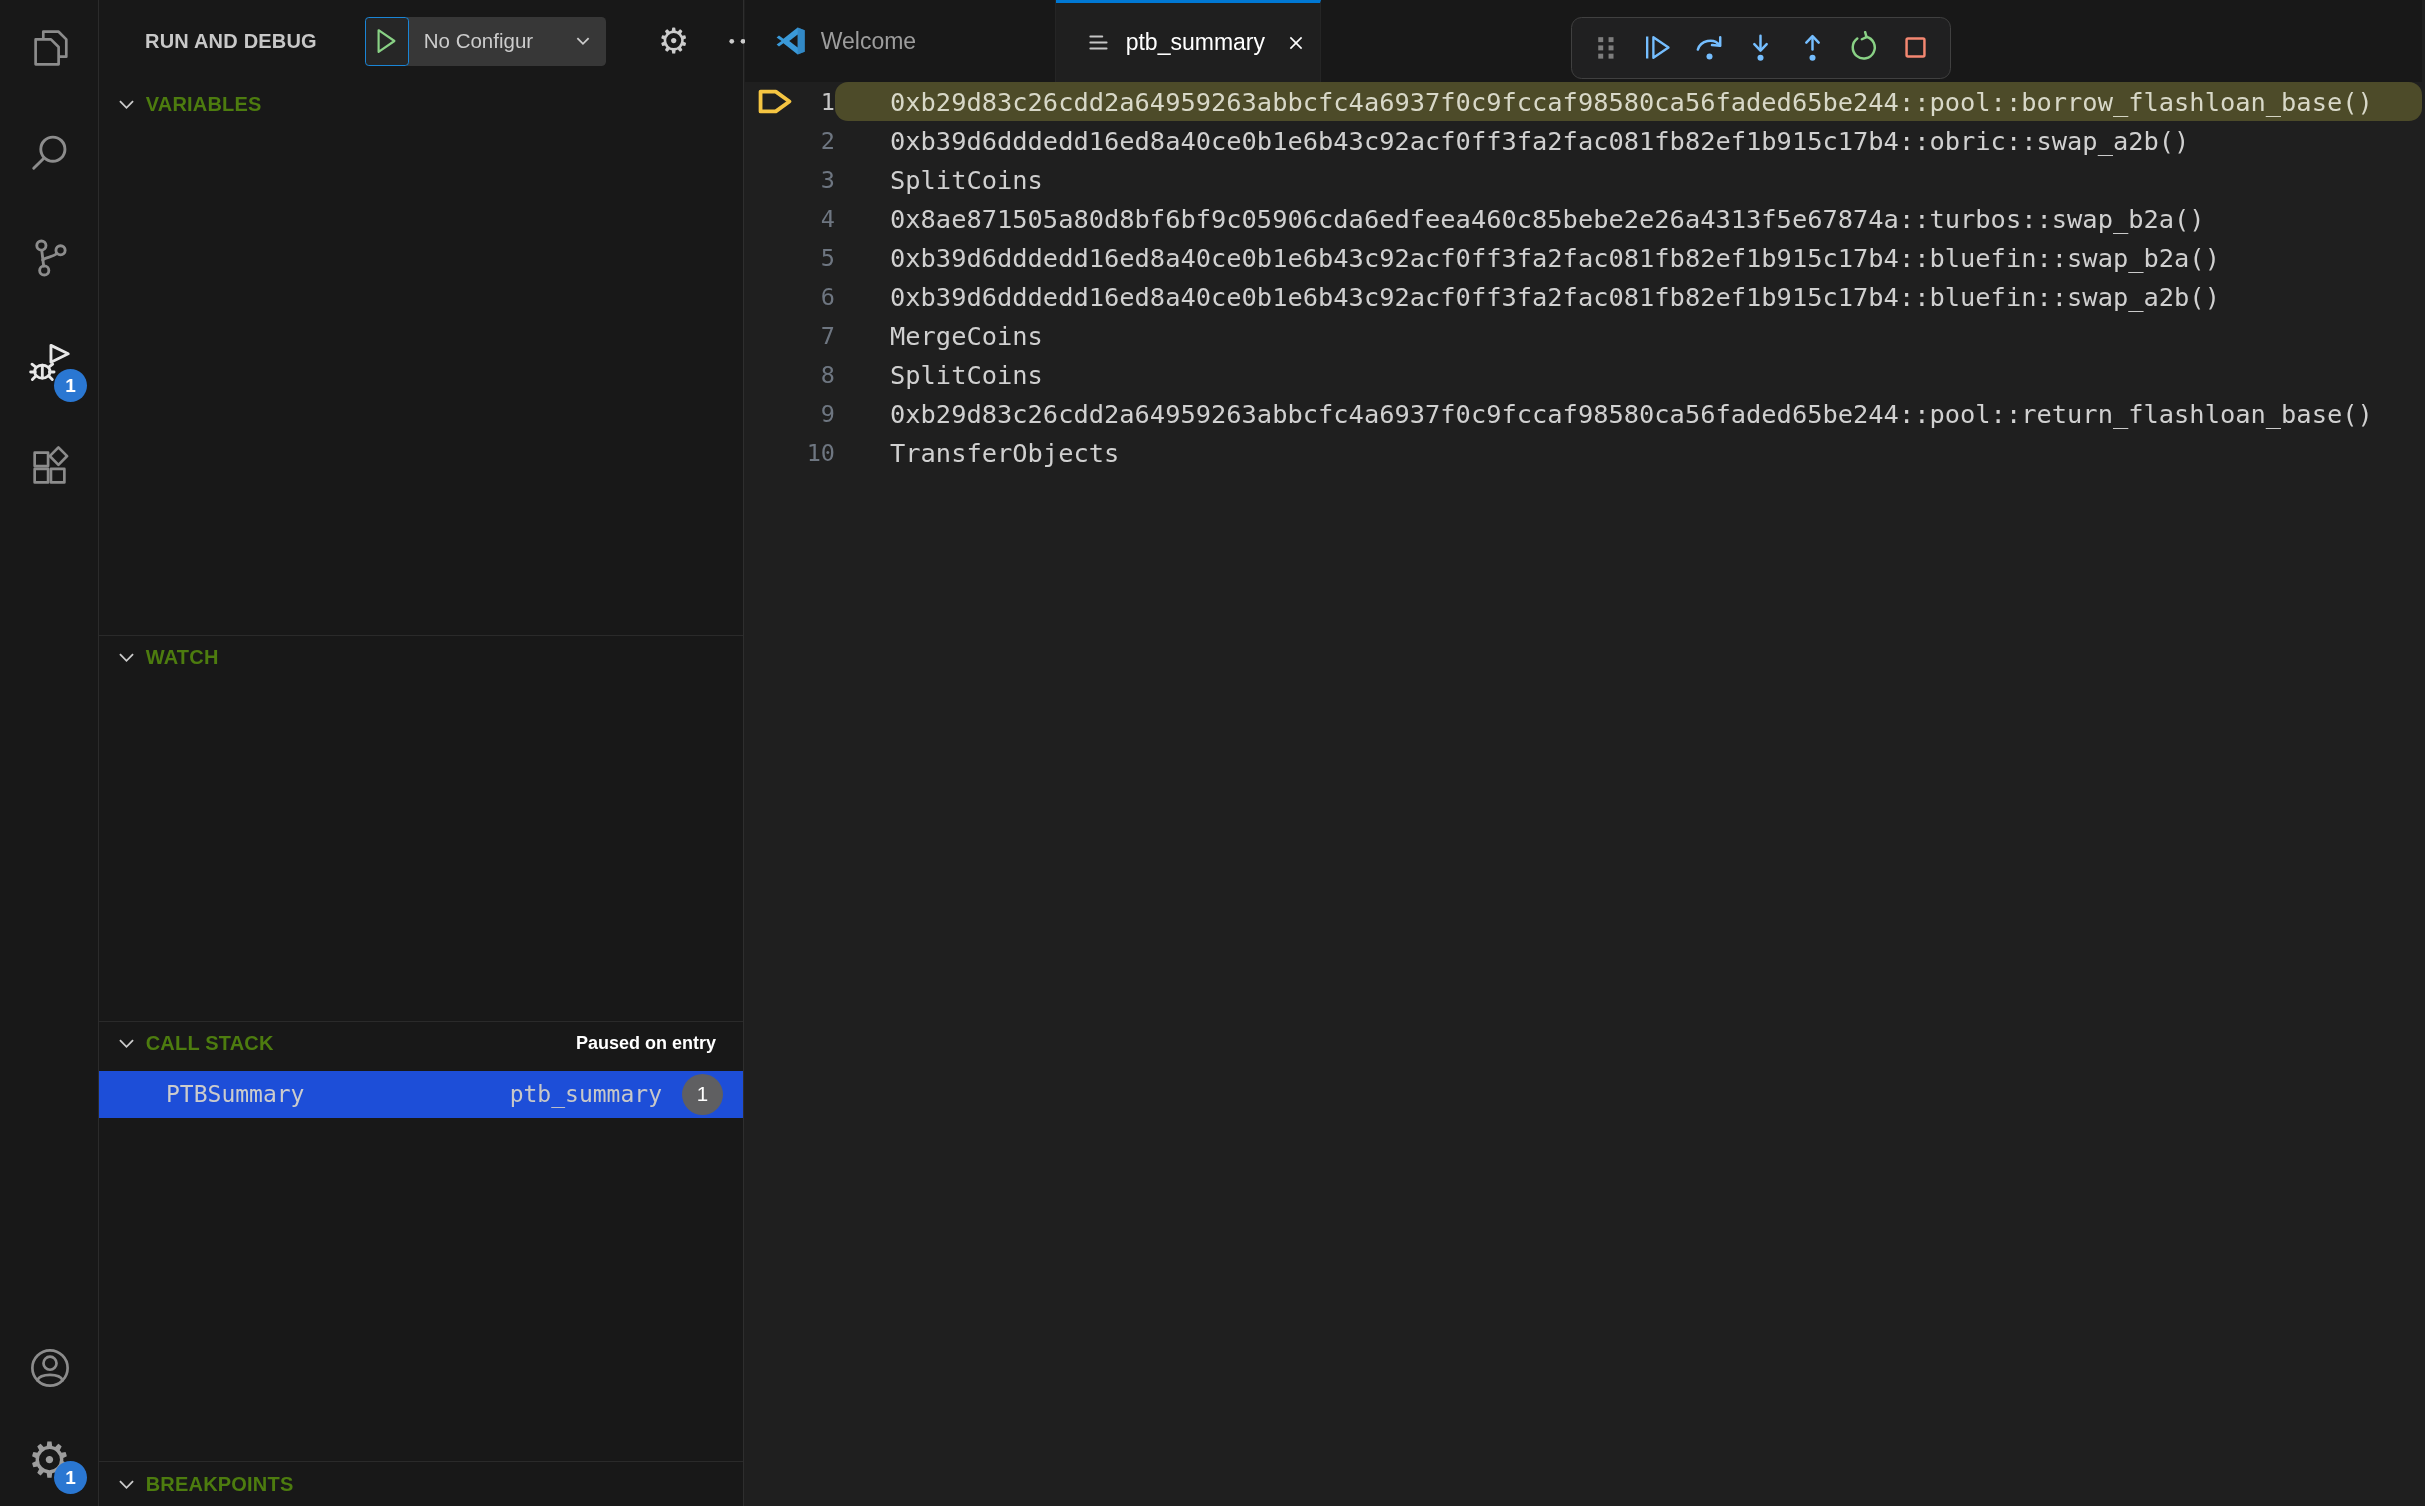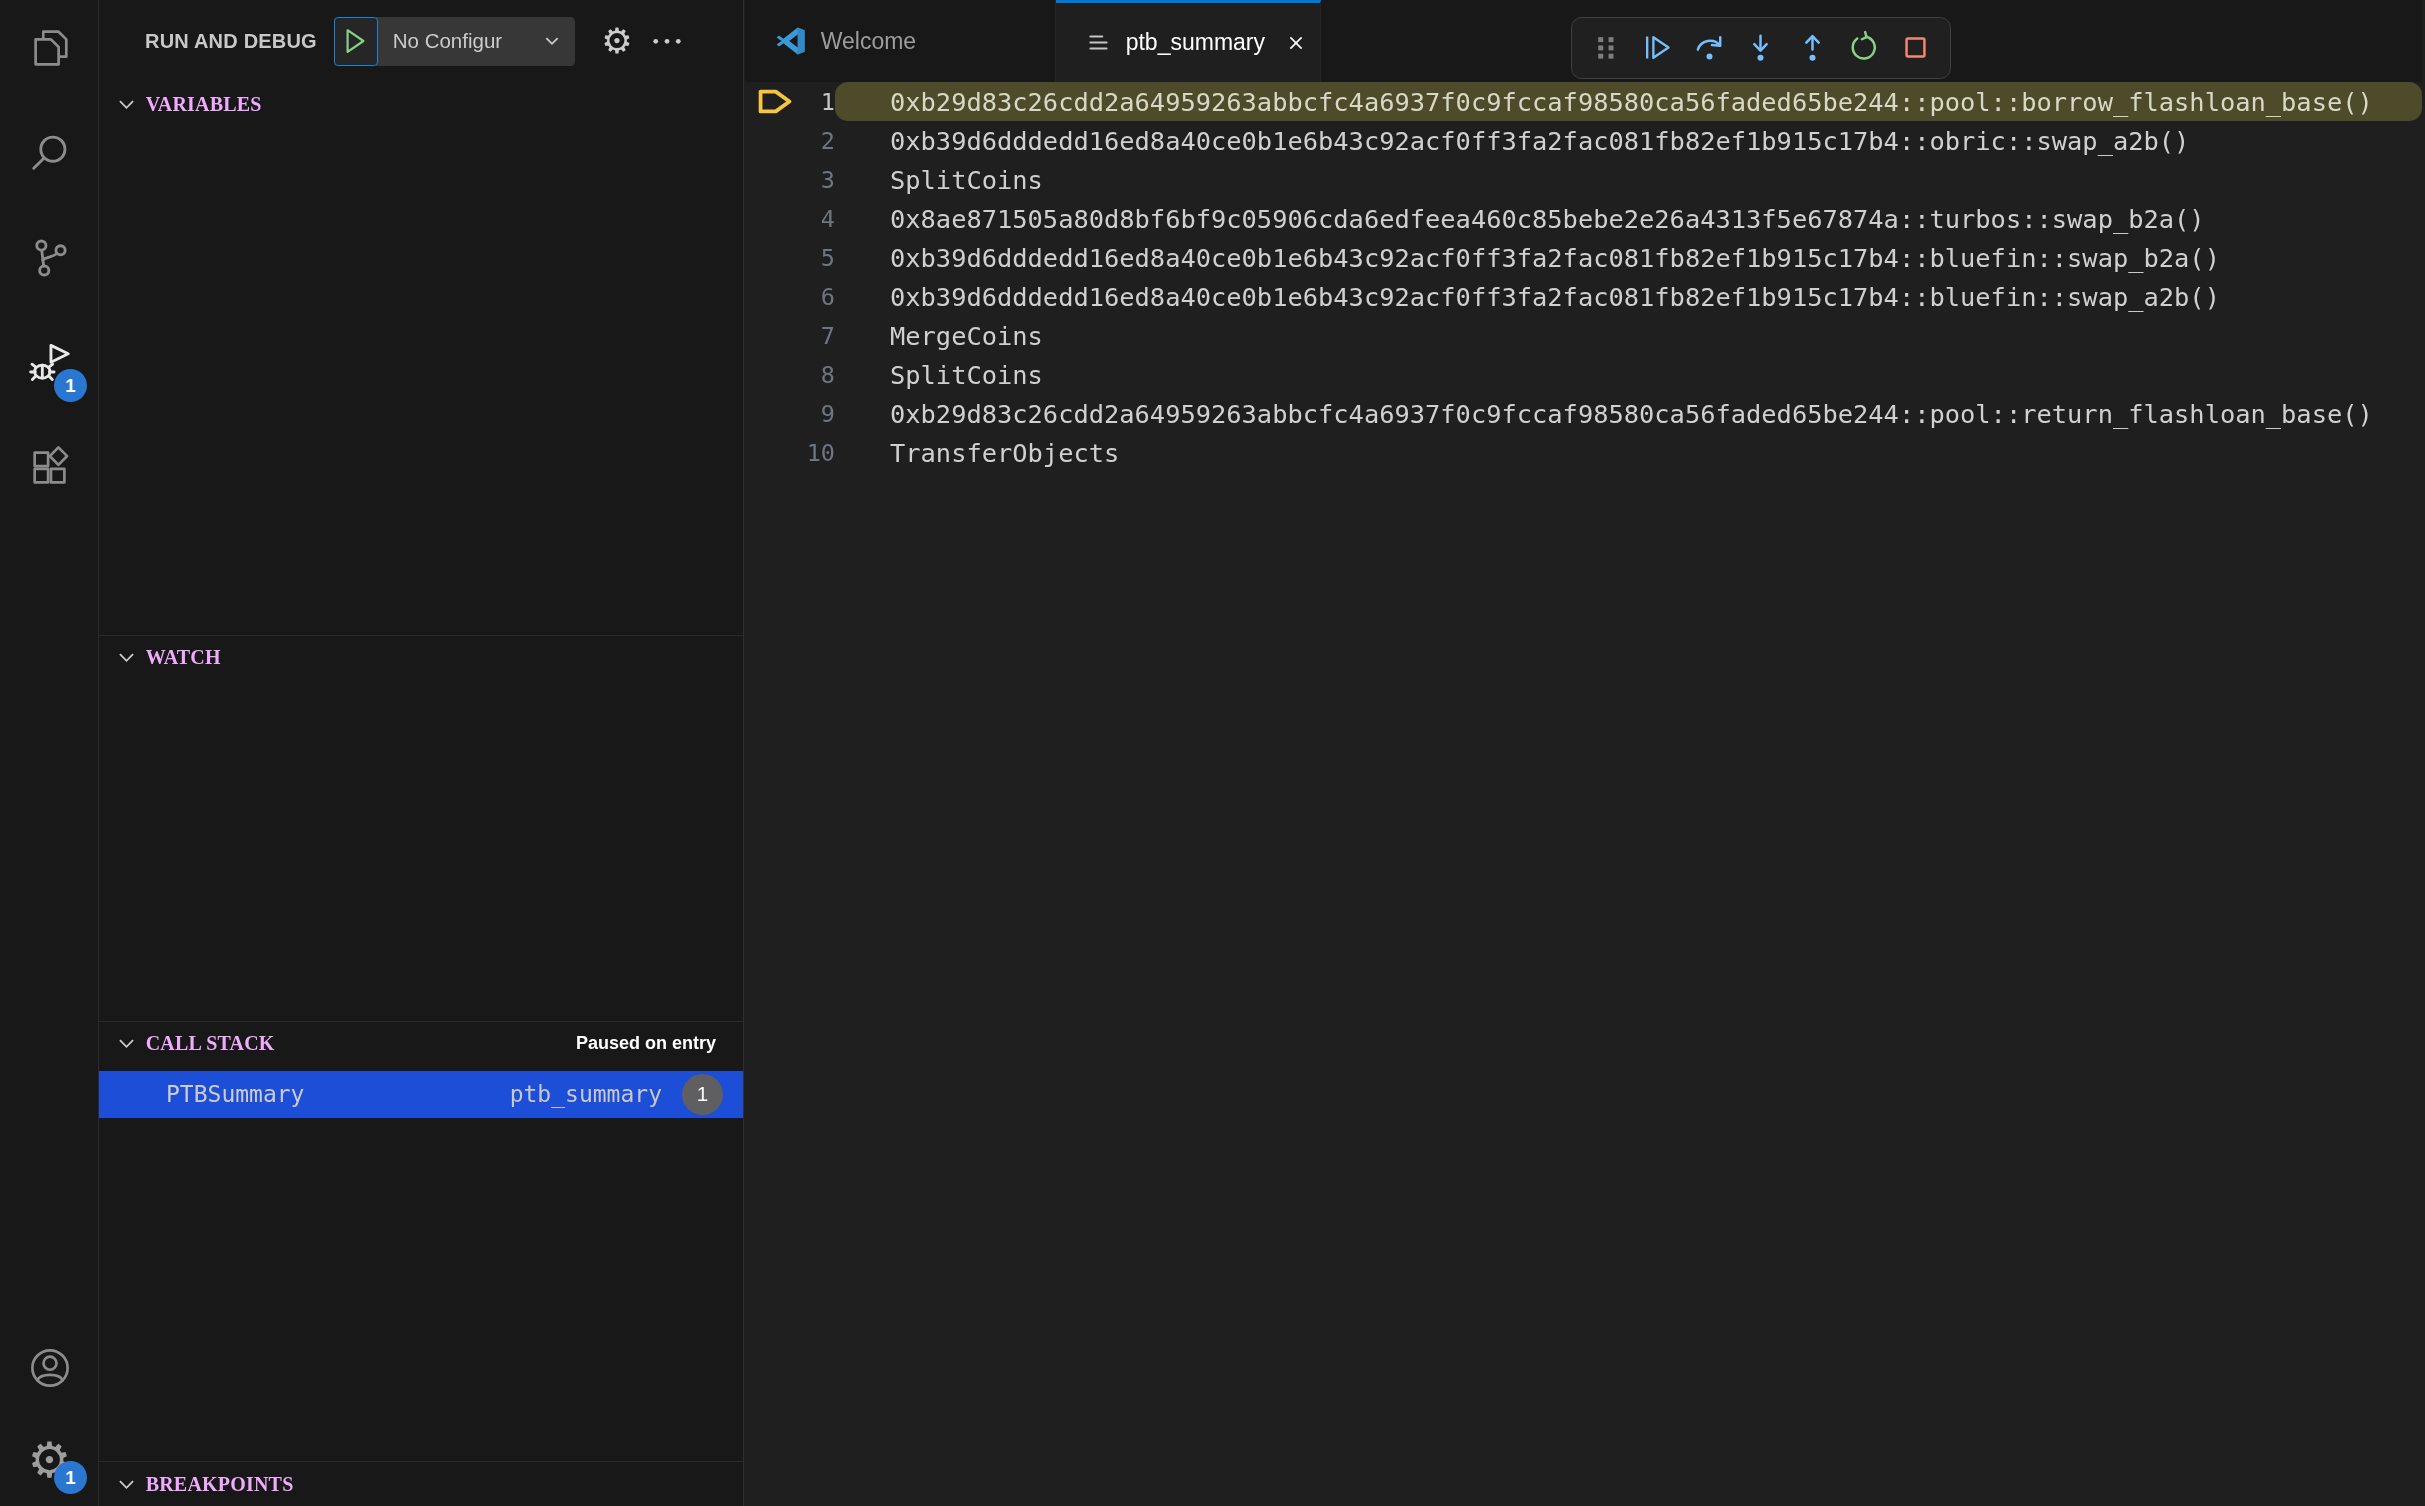--- a/index.html
+++ b/index.html
@@ -37,20 +37,21 @@
   
   .sidebar {
     position:absolute; left:99px; top:0; width:645px; height:1506px;
     background:#181818; border-right:0.8px solid #2e2e2e;
     display:flex; flex-direction:column;
   }
   .sidebar-toolbar {
     height:82px; flex:none;
     display:flex; align-items:center;
     padding-left:46px;
+    gap:31px;
   }
   .sidebar-title { font-size:20px; font-weight:700; color:#c8c8c8; letter-spacing:0.2px; white-space:nowrap; }
   .run-group {
     margin-left:16.7px; height:49px; display:flex; align-items:stretch;
     border-radius:4.6px; overflow:visible;
   }
   .run-play {
     width:44px; background:#262626; border:1.5px solid #1a85d6; border-radius:3.8px;
     display:flex; align-items:center; justify-content:center; cursor:pointer; z-index:1;
   }
@@ -65,21 +66,21 @@
   .icon-btn { margin-left:21px; display:flex; align-items:center; justify-content:center; cursor:pointer; width:42px; height:42px; }
   .gear-glyph { font-family:"DejaVu Sans", sans-serif; font-size:32px; color:#cccccc; line-height:1; }
 
   .section { display:flex; flex-direction:column; }
   .section.bordered { border-top:0.8px solid #2a2a2a; }
   .section-header {
     height:44px; flex:none; display:flex; align-items:center;
     padding:0 27px 0 16.7px; gap:9px; cursor:pointer;
   }
   .section-header .chev svg { width:21px; height:21px; display:block; }
-  .section-label { font-size:20px; font-weight:700; color:#f0abfc; letter-spacing:0.2px;font-family:Liberation Serif, serif; }
+  .section-label { font-size:20px; font-weight:700; color:#4d7c0f; letter-spacing:0.2px; }
   .section-status { margin-left:auto; font-size:18px; font-weight:700; color:#ffffff;text-align:center; }
   .section-body { flex:1; }
 
   .sec-variables { height:554px; }
   .sec-watch { height:387px; }
   .sec-callstack { height:441px; }
   .sec-breakpoints { flex:1; }
 
   .stack-frame {
     margin-top:4.6px; height:47px; background:#1d4ed8;

